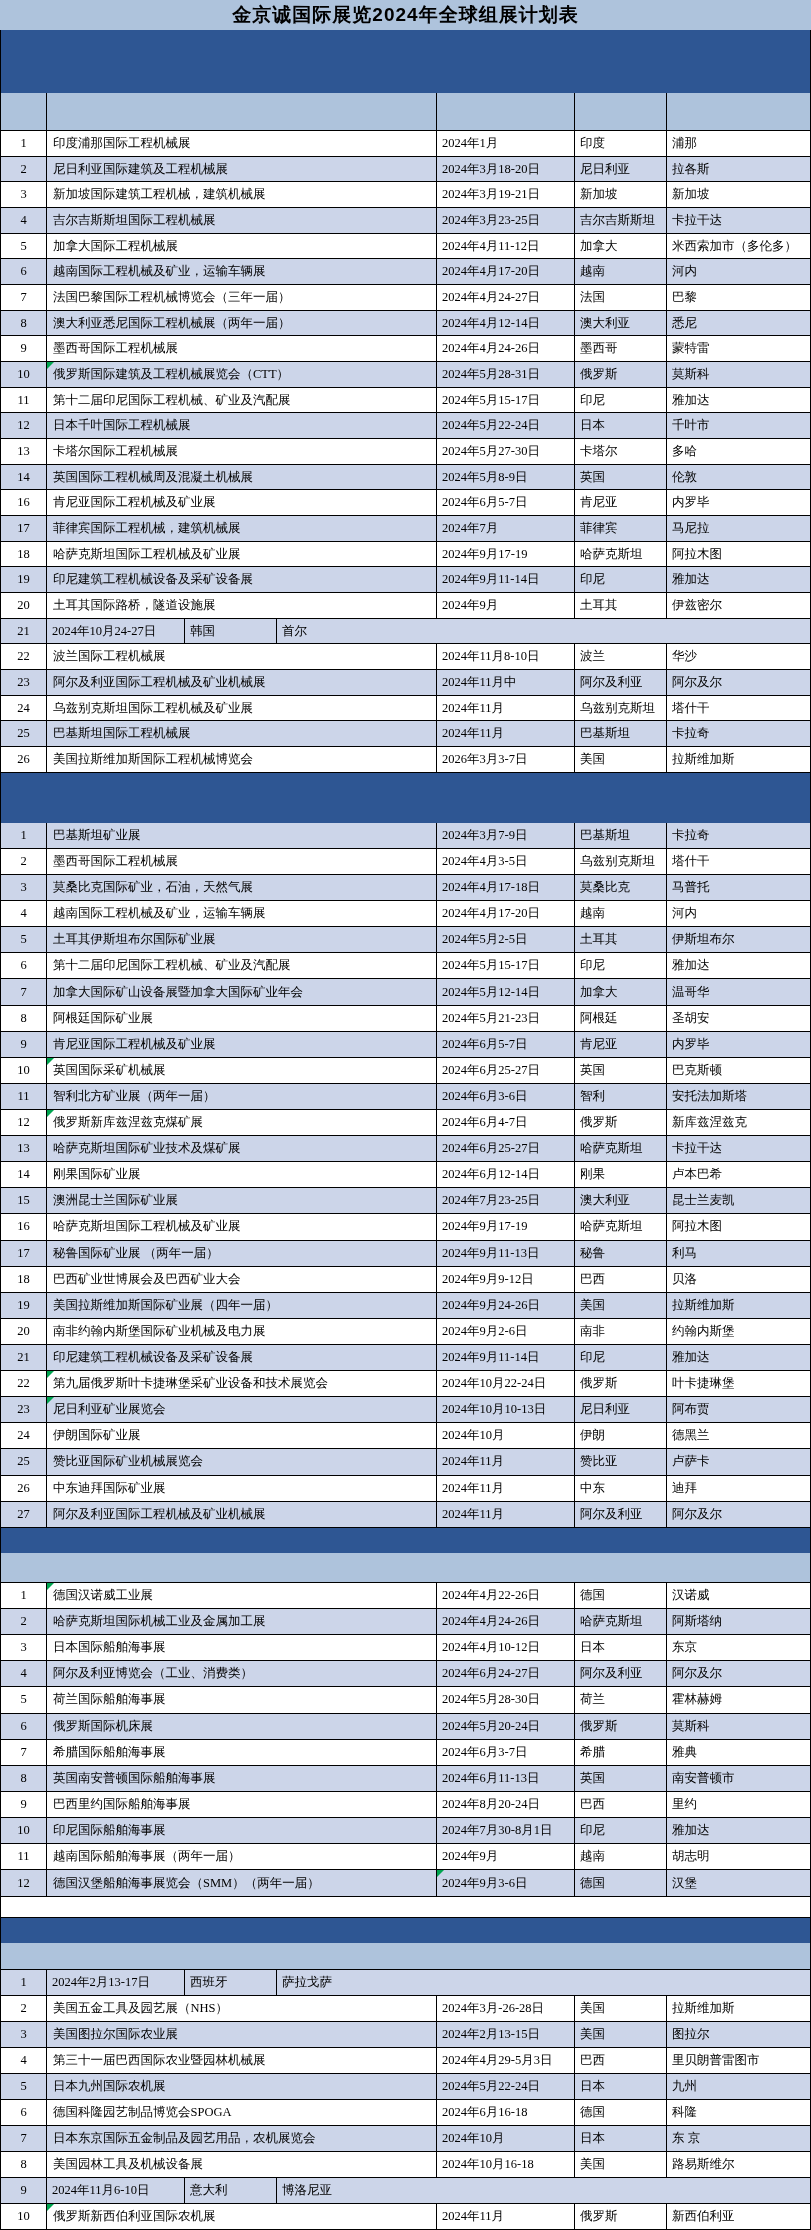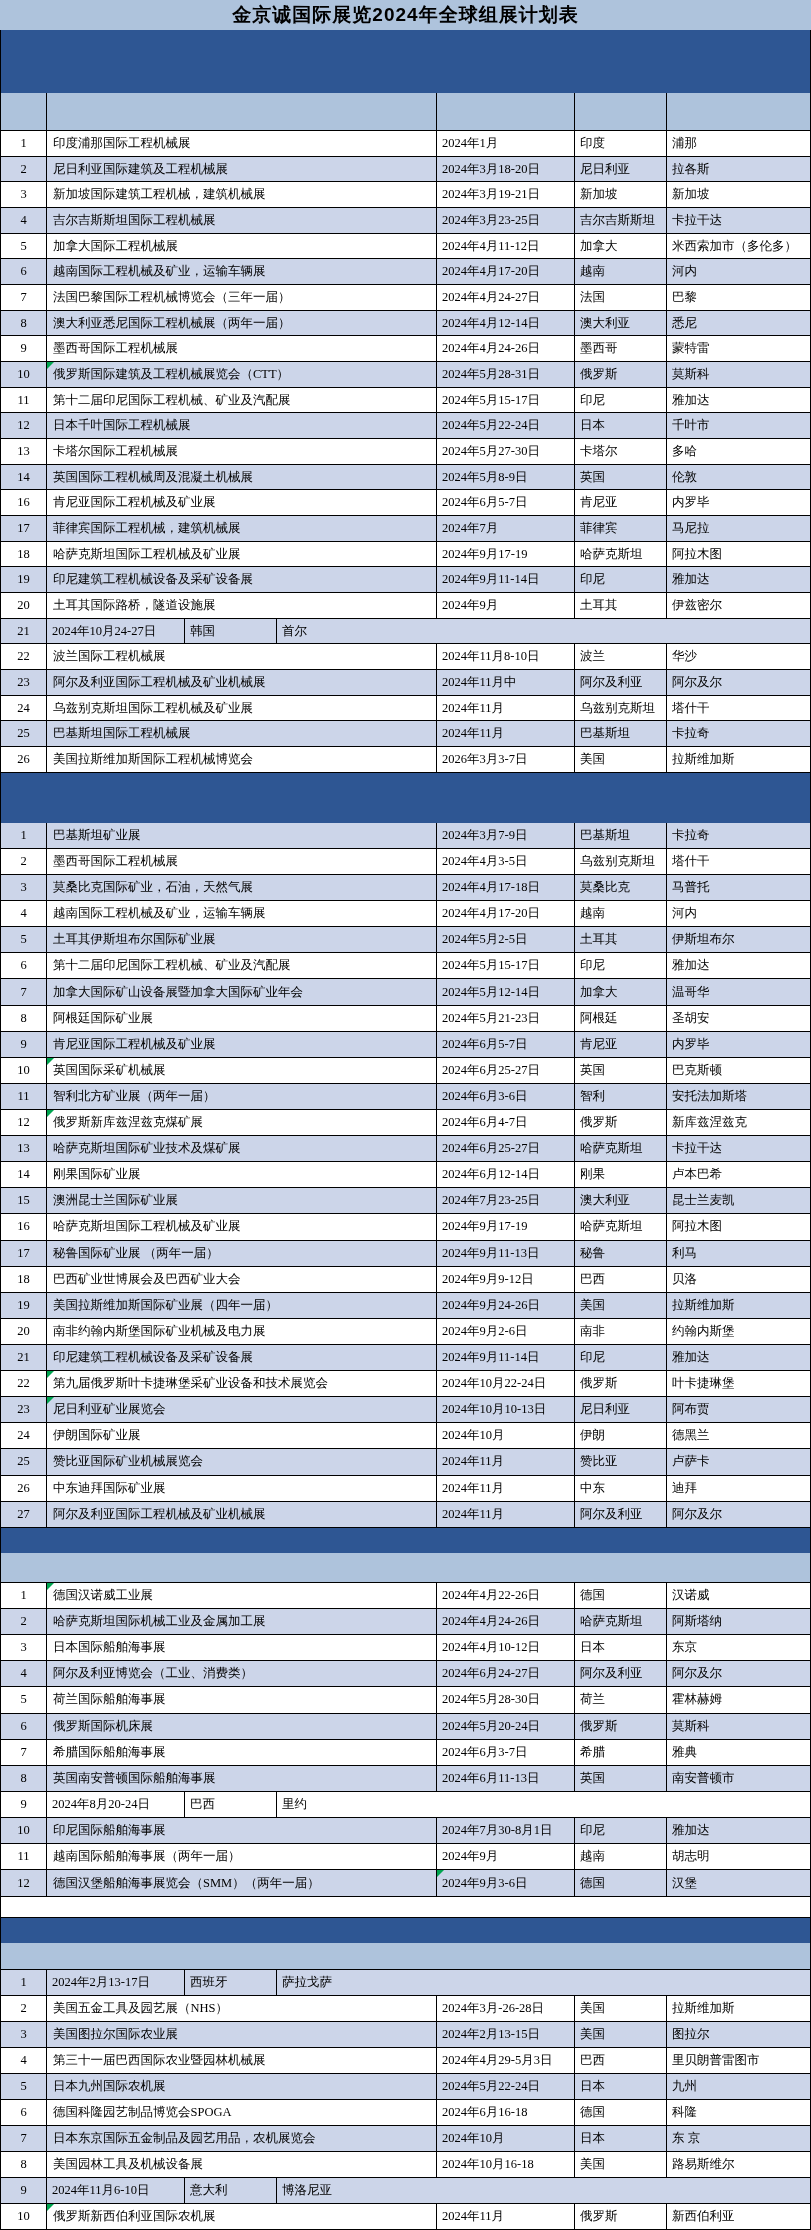--- a/index.html
+++ b/index.html
@@ -1097,20 +1097,23 @@
           <span>英国</span>
         </div>
         <div class="c c-city">
           <span>南安普顿市</span>
         </div>
       </div>
       <div class="row r2">
         <div class="c c-no">
           <span>9</span>
         </div>
+        <div class="c c-name">
+          <span>巴西里约国际船舶海事展</span>
+        </div>
         <div class="c c-date">
           <span>2024年8月20-24日</span>
         </div>
         <div class="c c-country">
           <span>巴西</span>
         </div>
         <div class="c c-city">
           <span>里约</span>
         </div>
       </div>

